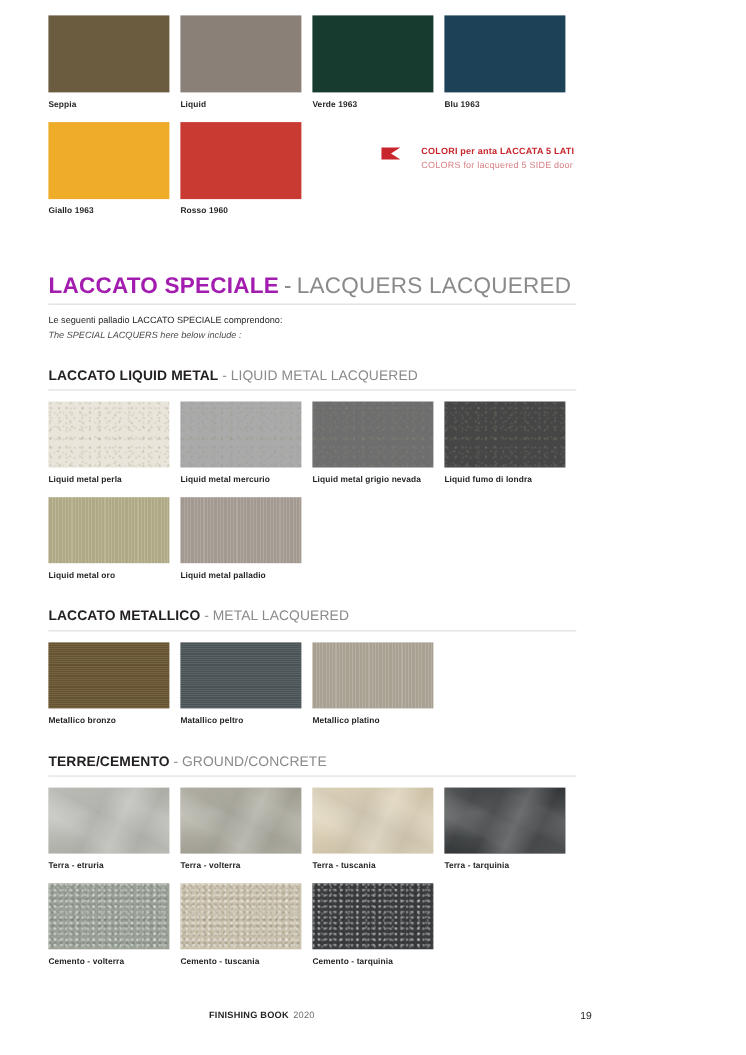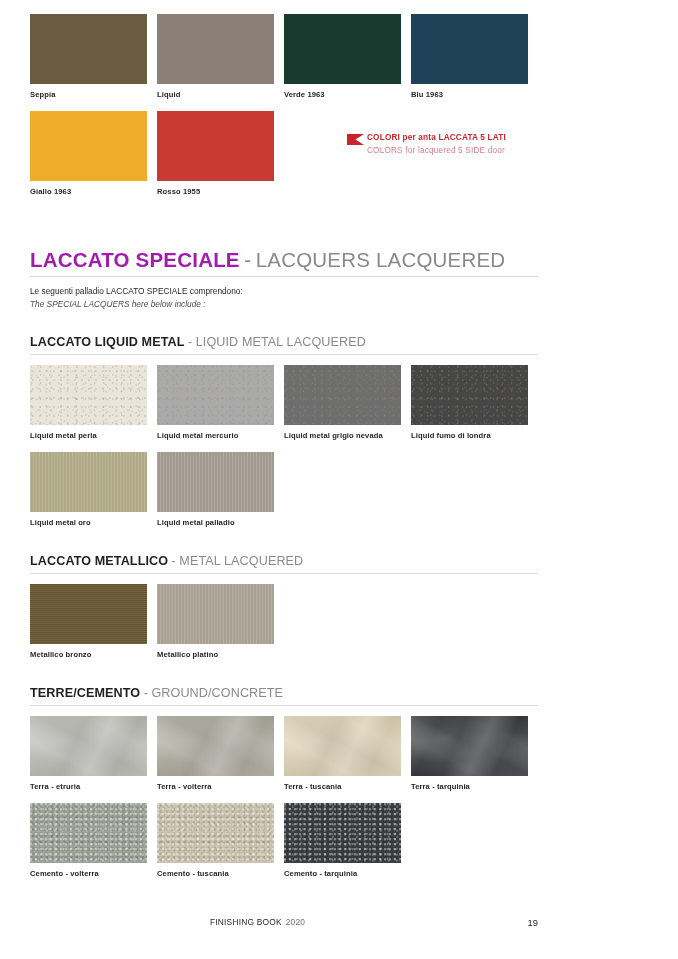--- a/index.html
+++ b/index.html
@@ -16,21 +16,21 @@
     color: #231f20;
     overflow: hidden;
   }
 
   .page {
     position: absolute;
     left: 0; top: 0;
     width: 568px;
     height: 959px;
     box-sizing: border-box;
-    padding: 0 30px;
+    padding: 0 44px;
   }
 
   
   .swatch-grid {
     display: flex;
     flex-wrap: wrap;
     gap: 0px;
   }
   .swatch-cell {
     width: 25%;
@@ -74,21 +74,21 @@
   }
   .note-tri::after {
     content: "";
     position: absolute;
     left: -17px;
     top: 0px;
     width: 0; height: 0;
     border-left: 17px solid #c8252c;
     border-top: 11px solid transparent;
   }
-  .note-lines { margin-left: 20px; }
+  .note-lines { margin-left: 36px; }
   .note-it {
     font-size: 8.2px;
     font-weight: bold;
     color: #c8252c;
     letter-spacing: .2px;
     line-height: 12px;
   }
   .note-en {
     font-size: 8.2px;
     color: #d98085;
@@ -171,23 +171,22 @@
     height: 14px;
   }
   .footer-center {
     position: absolute;
     left: 160px;
     top: 0;
     font-size: 8.4px;
     letter-spacing: .2px;
   }
   .footer-center .bk {
-    font-weight: normal;
-    color: #231f20;
-    margin-left: 20px;
+    font-weight: bold;
+    color: #231f20;
   }
   .footer-center .yr {
     color: #6e6e6e;
     margin-left: 4px;
   }
   .footer-page {
     position: absolute;
     right: 0;
     top: 0;
     font-size: 9.4px;
@@ -273,21 +272,21 @@
       <div class="swatch-cell">
         <div class="swatch-chip" style="background: rgb(29, 66, 87);"></div>
         <div class="swatch-label">Blu 1963</div>
       </div>
       <div class="swatch-cell">
         <div class="swatch-chip" style="background: rgb(238, 172, 41);"></div>
         <div class="swatch-label">Giallo 1963</div>
       </div>
       <div class="swatch-cell">
         <div class="swatch-chip" style="background: rgb(201, 58, 51);"></div>
-        <div class="swatch-label">Rosso 1955</div>
+        <div class="swatch-label">Rosso 1960</div>
       </div>
     </div>
 
   <div class="note-block">
     <div class="note-tri"></div>
     <div class="note-lines">
       <div class="note-it">COLORI per anta LACCATA 5 LATI</div>
       <div class="note-en">COLORS for lacquered 5 SIDE door</div>
     </div>
   </div>
@@ -336,20 +335,24 @@
       </div>
       <div style="height: 12px;"></div>
       <div class="h-sub"><span class="it">LACCATO METALLICO</span><span class="sep"> - </span><span class="en">METAL LACQUERED</span></div>
       <div style="height: 10px;"></div>
       <div class="swatch-grid">
         <div class="swatch-cell">
           <div class="swatch-chip small tex-brush" style="background: rgb(106, 87, 51);"></div>
           <div class="swatch-label">Metallico bronzo</div>
         </div>
         <div class="swatch-cell">
+          <div class="swatch-chip small tex-brush" style="background: rgb(77, 86, 90);"></div>
+          <div class="swatch-label">Matallico peltro</div>
+        </div>
+        <div class="swatch-cell">
           <div class="swatch-chip small tex-brushv" style="background: rgb(176, 168, 153);"></div>
           <div class="swatch-label">Metallico platino</div>
         </div>
       </div>
       <div style="height: 12px;"></div>
       <div class="h-sub"><span class="it">TERRE/CEMENTO</span><span class="sep"> - </span><span class="en">GROUND/CONCRETE</span></div>
       <div style="height: 10px;"></div>
       <div class="swatch-grid">
         <div class="swatch-cell">
           <div class="swatch-chip small tex-plaster" style="background: rgb(184, 184, 178);"></div>

